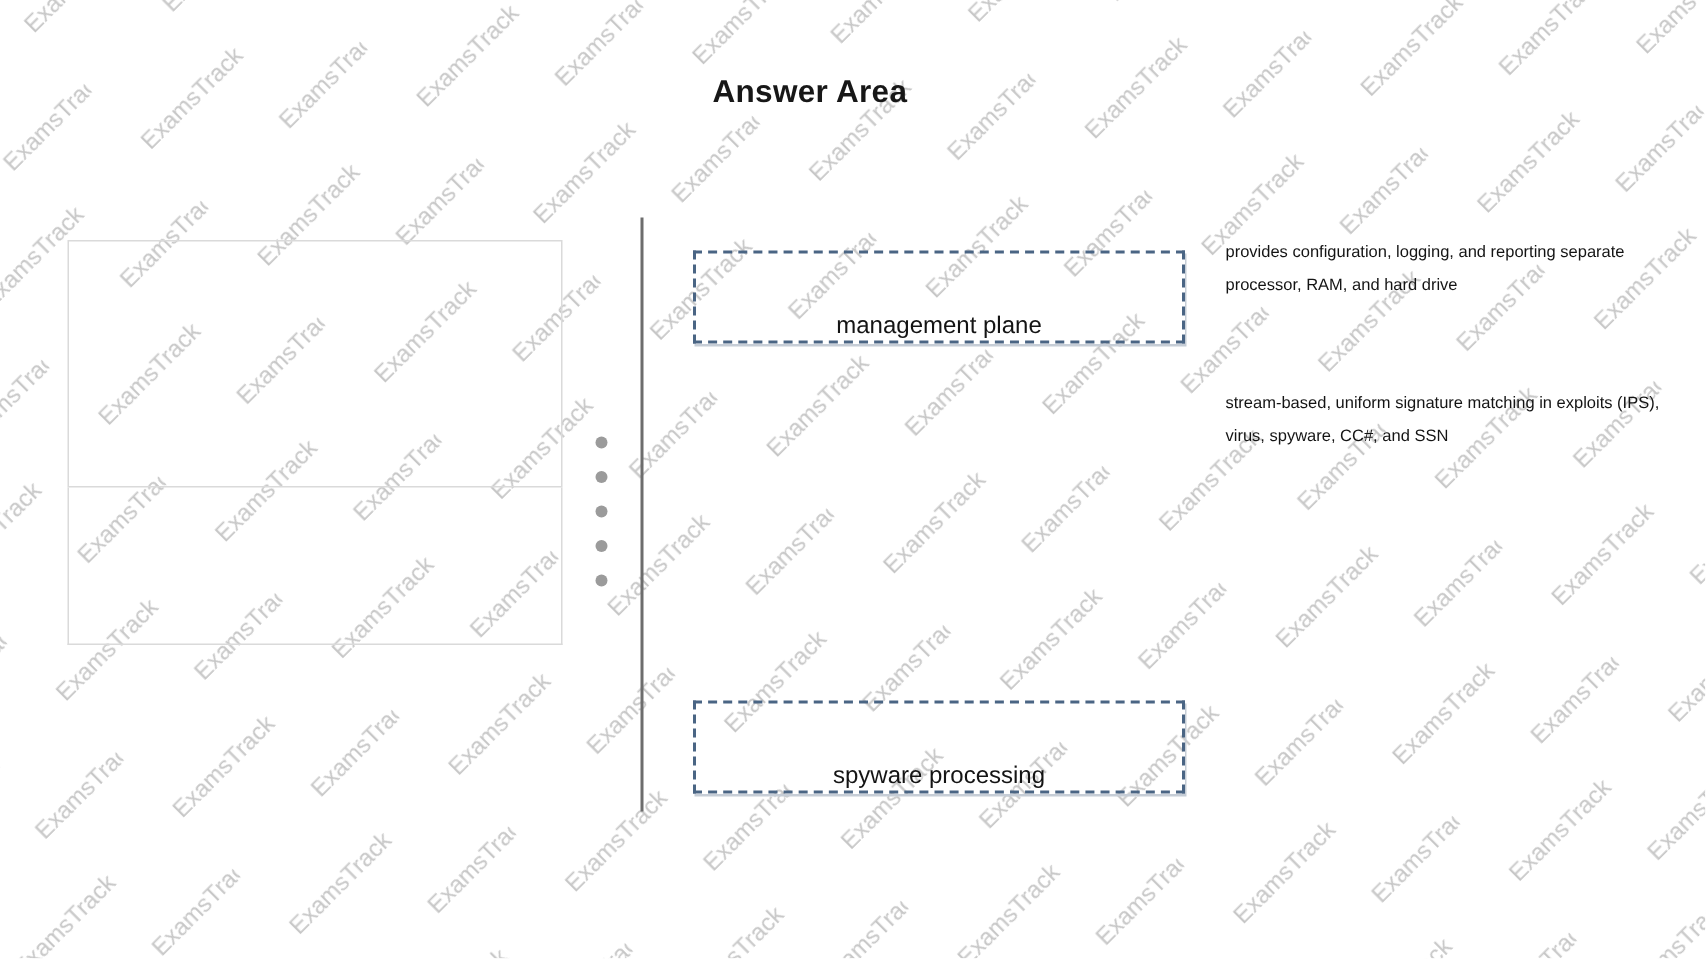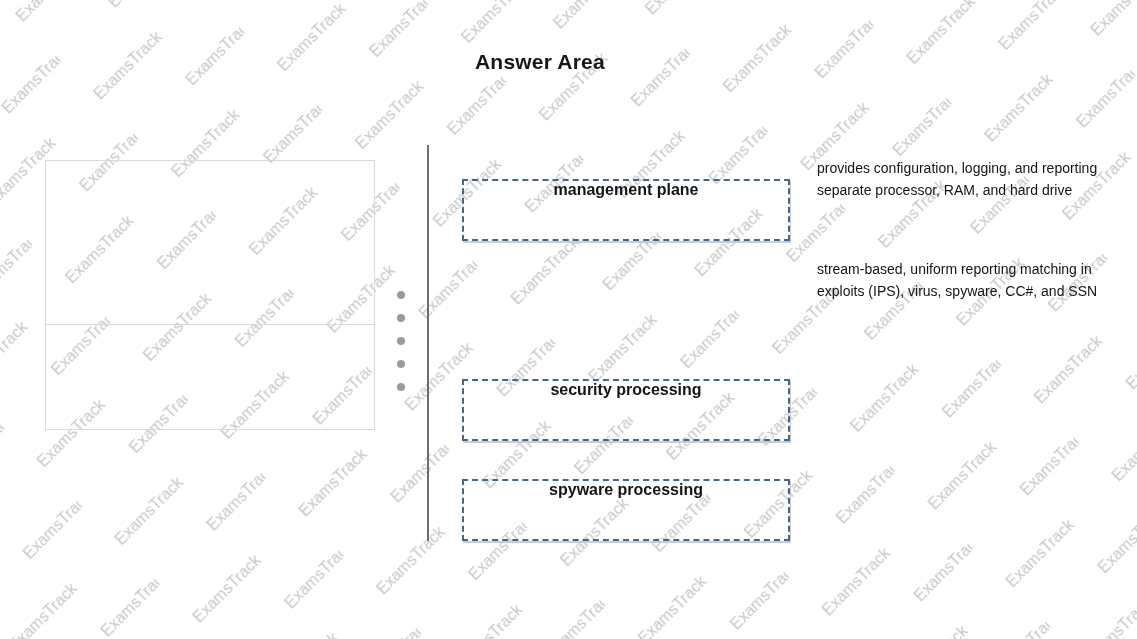--- a/index.html
+++ b/index.html
@@ -82,42 +82,41 @@
     height: 70px;
   }
   .r1 { top: 163px; }
   .r2 { top: 264px; }
   .r3 { top: 363px; }
   .r4 { top: 463px; }
 
   .answer-box {
     position: absolute;
     left: 0;
-    top: 16px;
+    top: 4px;
     width: 328px;
     height: 62px;
     border: 2px dashed #4a6584;
     box-shadow: 1px 2px 0 #c6cdd6;
     background: transparent;
     display: flex;
-    align-items: flex-start;
+    align-items: flex-end;
     justify-content: center;
-    font-weight: bold;
   }
   .answer-label {
     font-size: 16px;
     color: #141414;
   }
 
   .desc {
     position: absolute;
     left: 355px;
     top: -6px;
     width: 318px;
-    font-size: 14px;
+    font-size: 11px;
     line-height: 22px;
     color: #141414;
   }
 </style>
 </head>
 <body>
 
 <div class="screen">
 
   <svg class="watermark-svg" width="1137" height="639" aria-hidden="true">
@@ -146,27 +145,24 @@
   <div class="divider"></div>
 
   <div class="row r1">
     <div class="answer-box">
       <span class="answer-label">management plane</span>
     </div>
     <div class="desc">provides configuration, logging, and reporting separate processor, RAM, and hard drive</div>
   </div>
 
   <div class="row r2">
-    <div class="desc">stream-based, uniform reporting matching in exploits (IPS), virus, spyware, CC#, and SSN</div>
+    <div class="desc">stream-based, uniform signature matching in exploits (IPS), virus, spyware, CC#, and SSN</div>
   </div>
 
   <div class="row r3">
-    <div class="answer-box">
-      <span class="answer-label">security processing</span>
-    </div>
   </div>
 
   <div class="row r4">
     <div class="answer-box">
       <span class="answer-label">spyware processing</span>
     </div>
   </div>
 
 </div>
 

